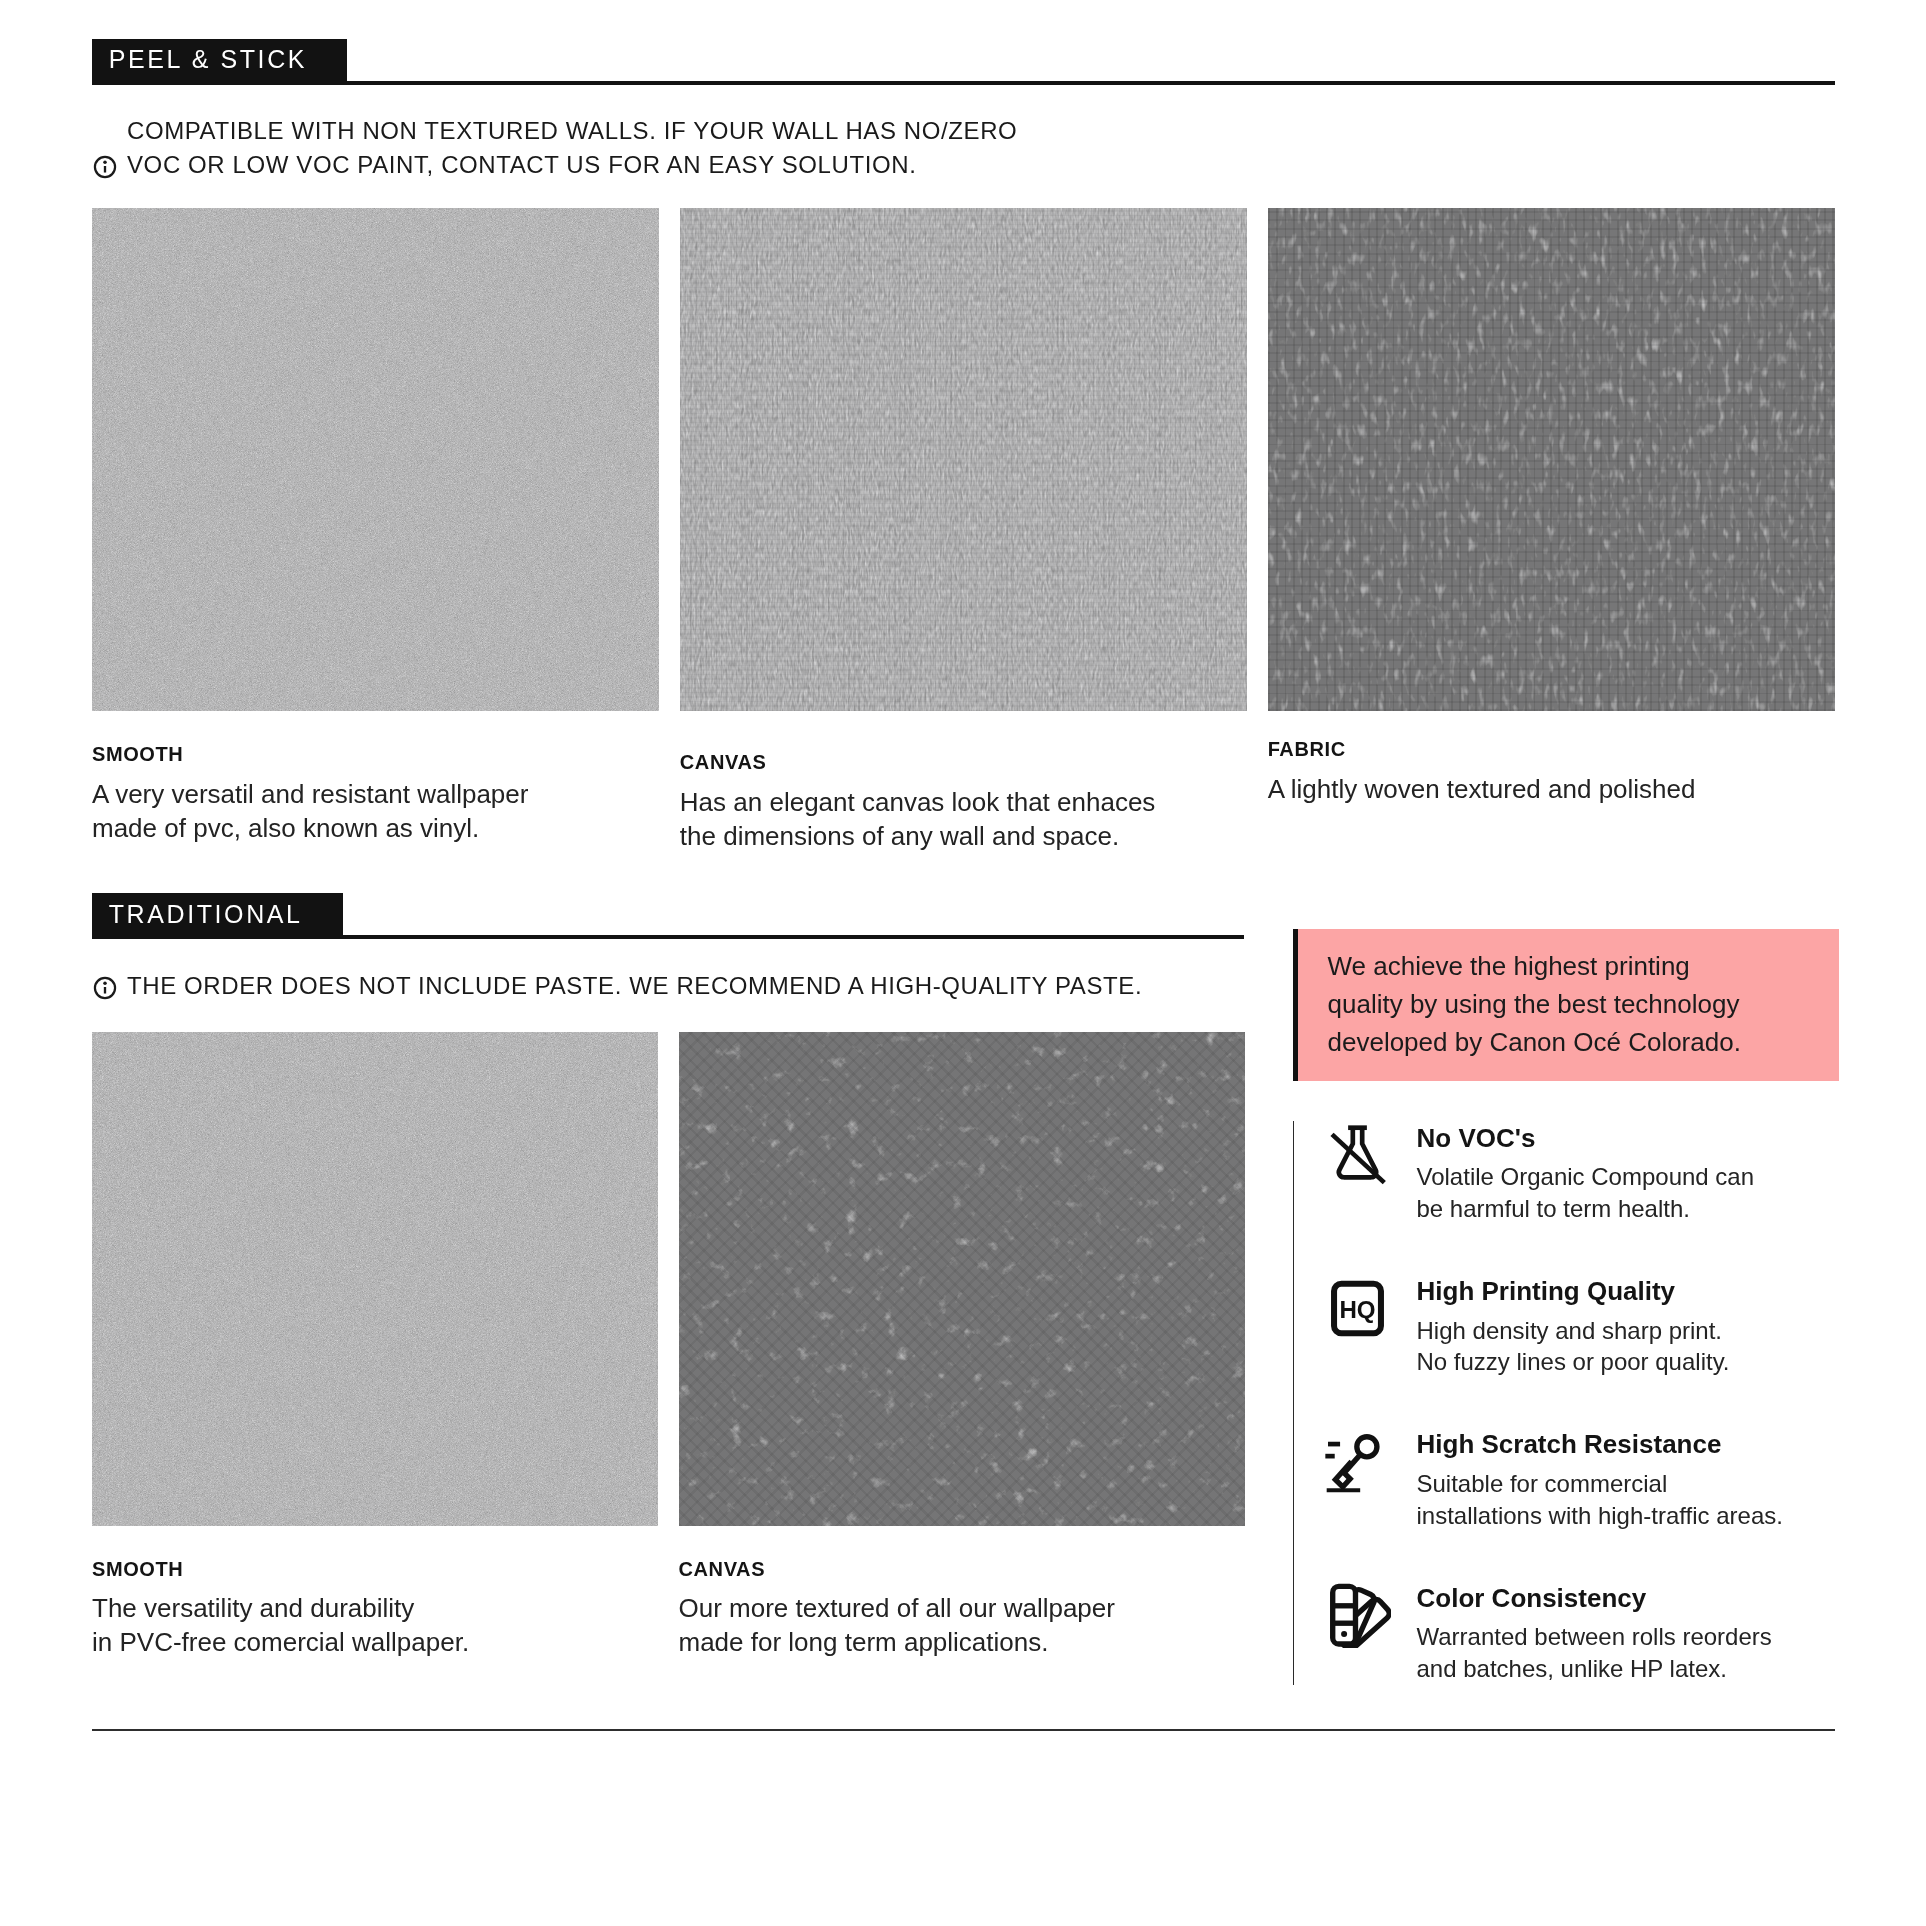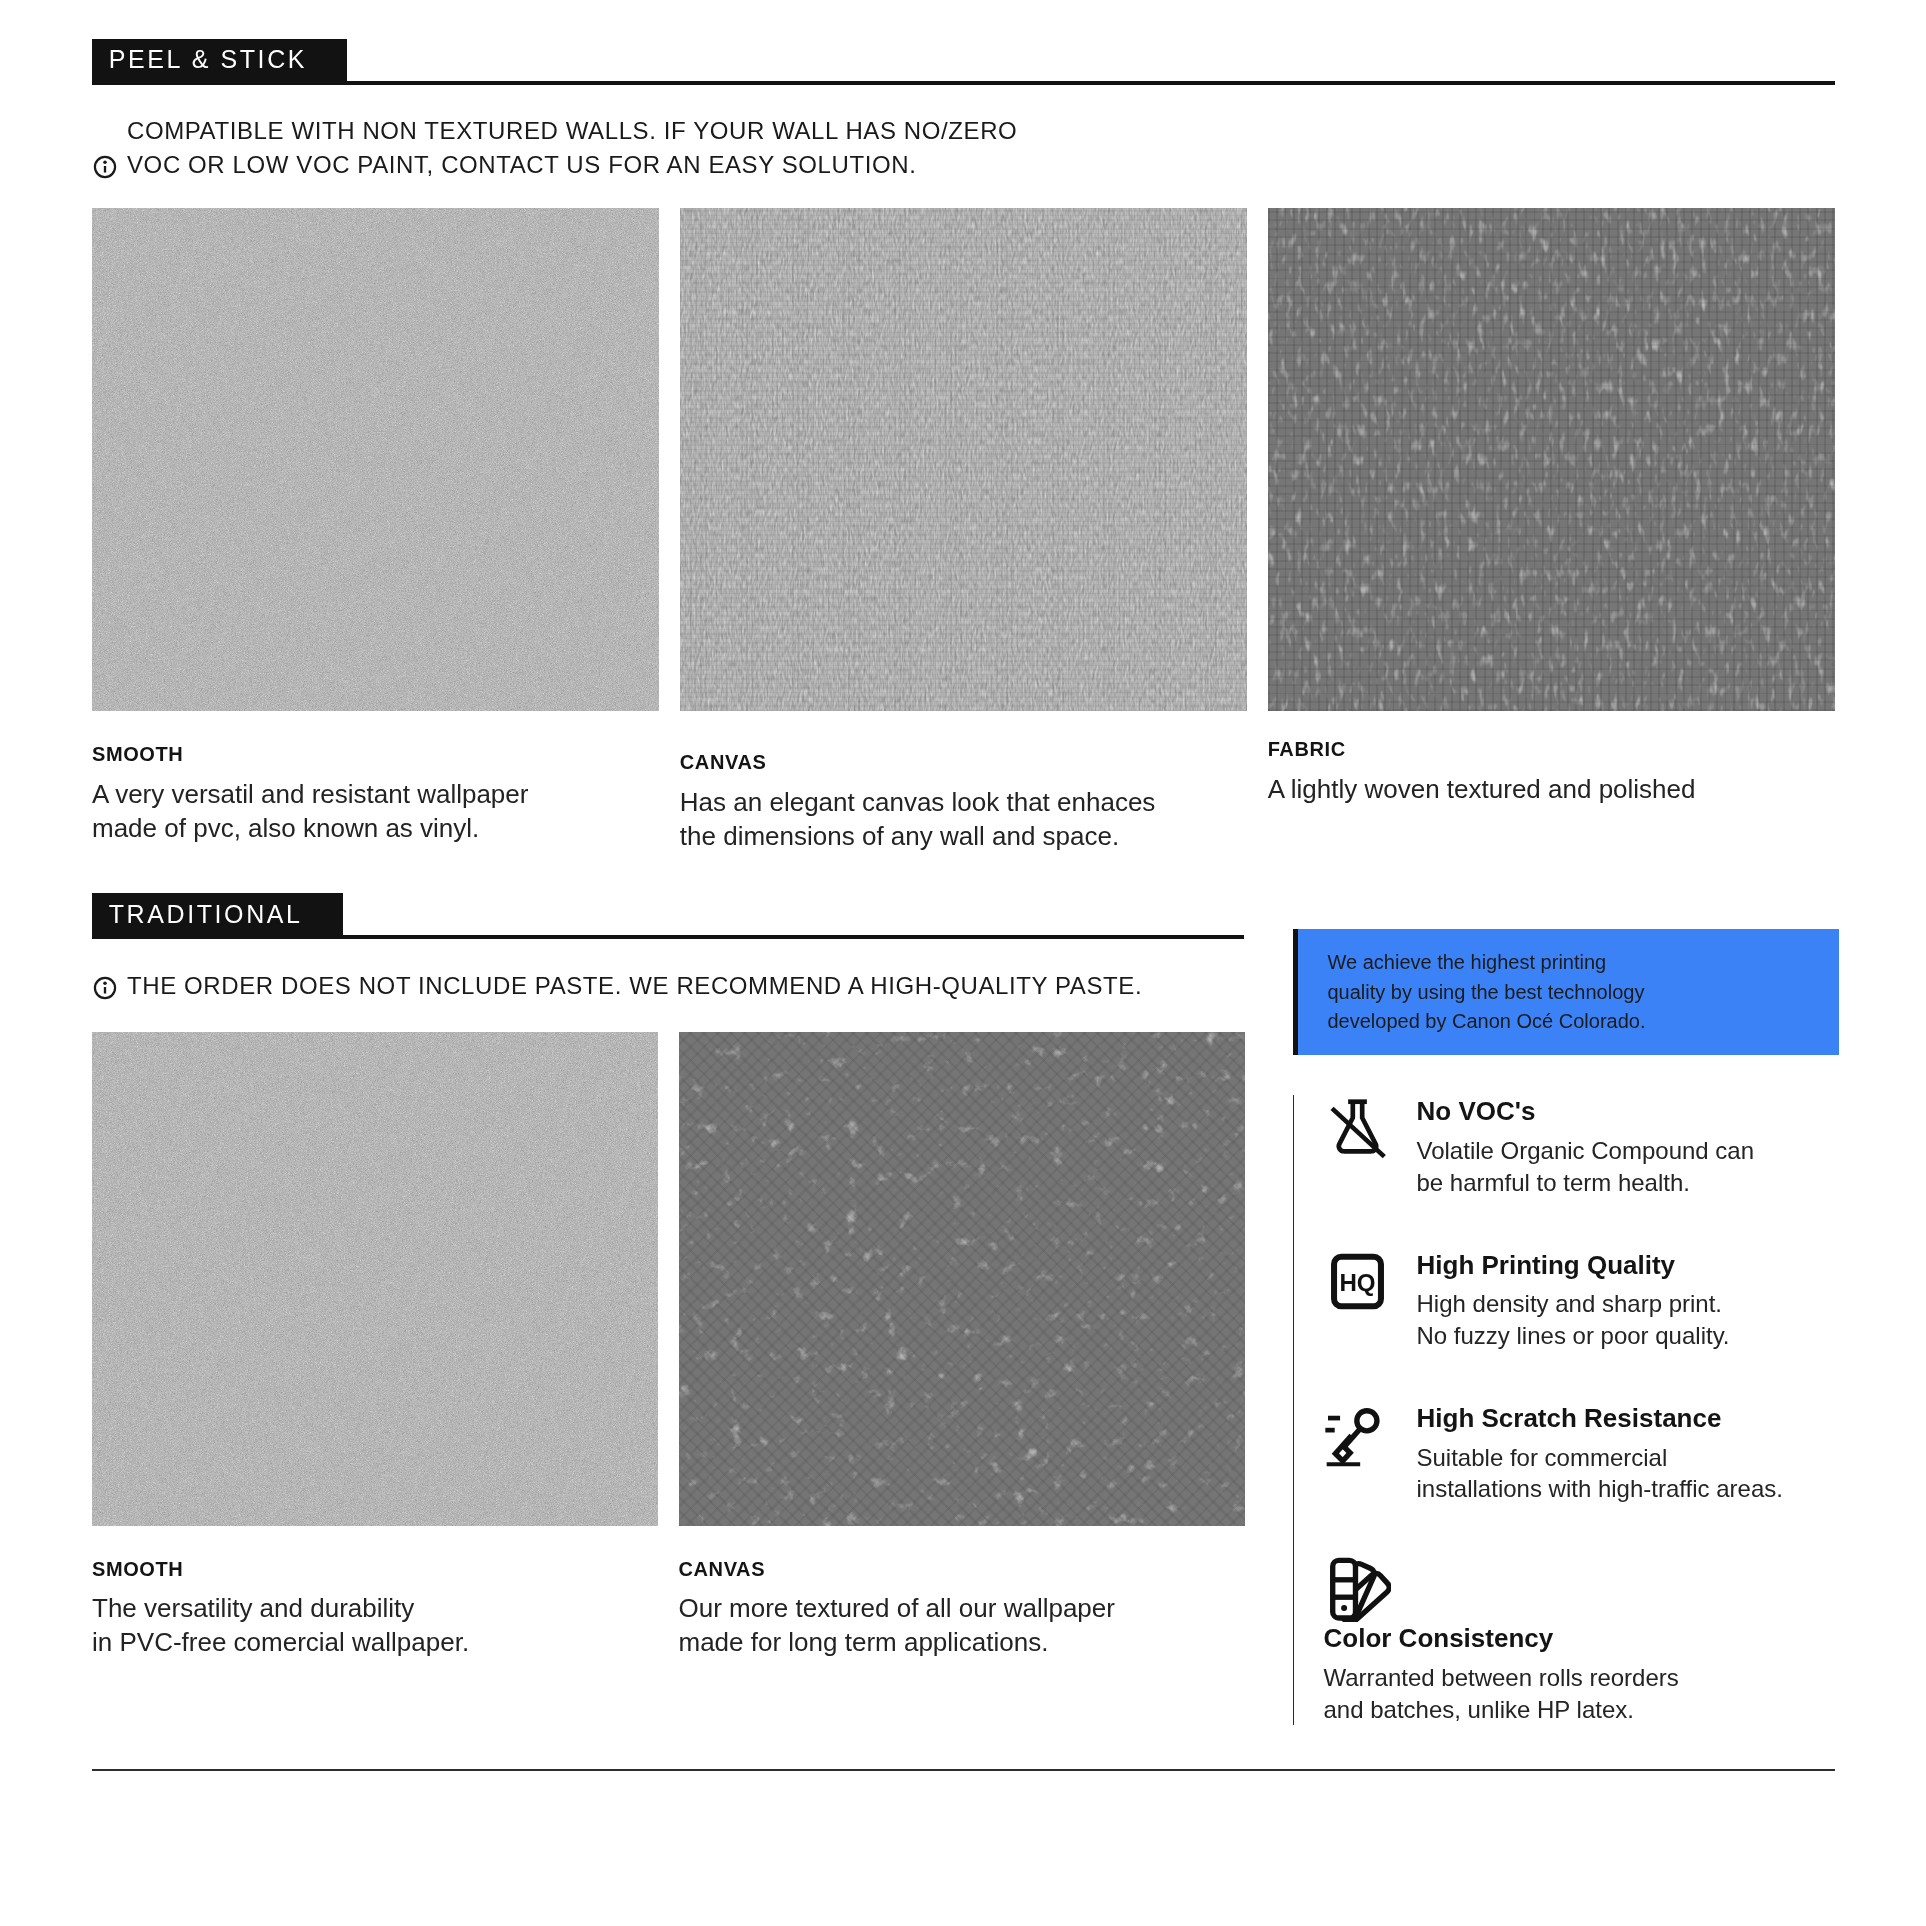--- a/index.html
+++ b/index.html
@@ -47,26 +47,26 @@
   
   .cap { margin-top:32px; }
   .cap h3 { font-size:20px; font-weight:600; letter-spacing:0.6px; color:#141414; }
   .cap p { margin-top:11.6px; font-size:26px; line-height:1.3; color:#232323; }
 
   
   .trad-zone { margin-top:40px; display:flex; }
   .trad-left { width:1152px; flex:0 0 auto; }
   .trad-right { margin-left:49px; width:546px; flex:0 0 auto; padding-top:36px; }
 
-  .panel { background:#3b82f6; border-left:5.8px solid #121212;
-           padding:19px 26px 19px 29.5px; font-size:20px; line-height:1.46; color:#1b1b1b; }
+  .panel { background:#fca5a5; border-left:5.8px solid #121212;
+           padding:19px 26px 19px 29.5px; font-size:26px; line-height:1.46; color:#1b1b1b; }
 
   .features { margin-top:40px; border-left:1.9px solid #2a2a2a; padding-left:29.5px; }
   .feature { display:flex; margin-bottom:50px; }
-  .feature:last-child { margin-bottom:16px;flex-direction:column; }
+  .feature:last-child { margin-bottom:16px; }
   .f-icon { flex:0 0 67px; height:67px; margin-right:26px; }
   .f-body h4 { font-size:26px; font-weight:700; color:#141414; margin-top:1.3px; }
   .f-body p { margin-top:7.7px; font-size:24px; line-height:1.32; color:#242424; }
 
   .bottom-rule { width:1743px; border-bottom:2.6px solid #2e2e2e; margin-top:28px; }
 
   .line { display:block; }
 </style>
 </head>
 <body>

